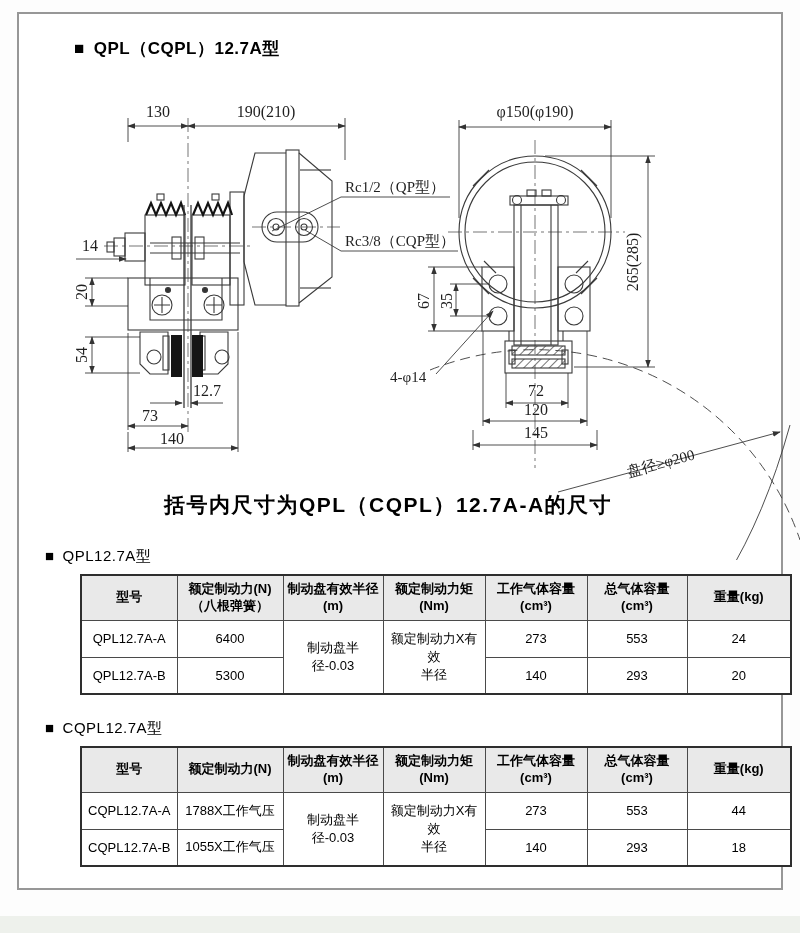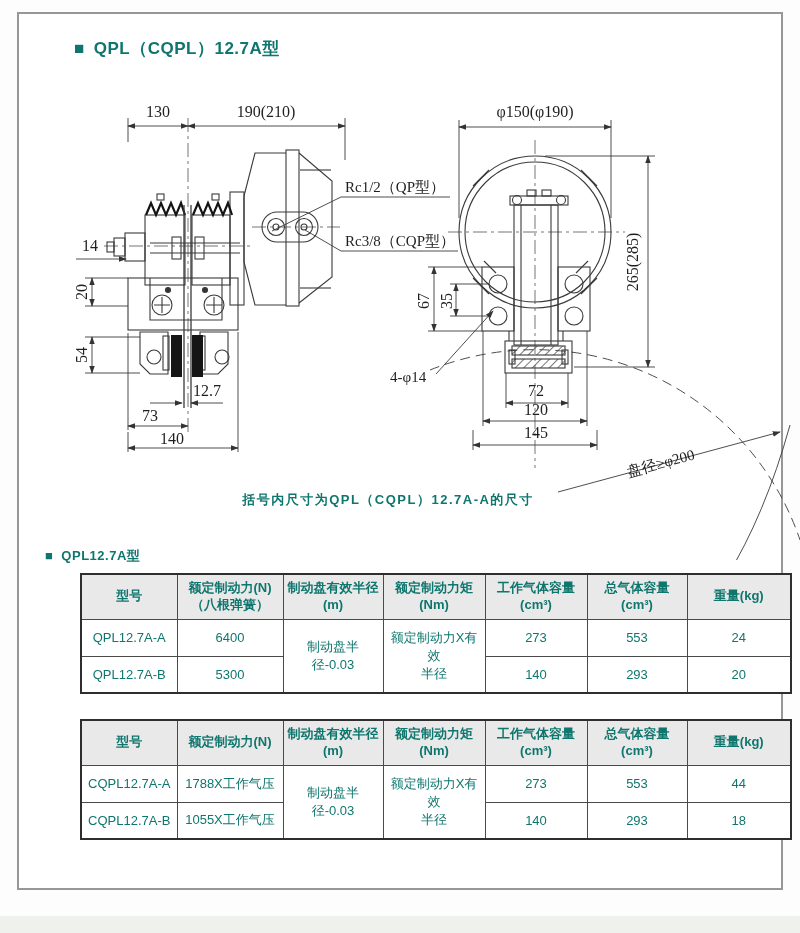--- a/index.html
+++ b/index.html
@@ -1,33 +1,33 @@
 <!DOCTYPE html>
 <html><head>
 <meta charset="utf-8">
 <style>
   * { margin:0; padding:0; box-sizing:border-box; }
   html,body { background:#ffffff; }
   .page { position:relative; width:800px; height:933px; background:#fdfdfd;
-          font-family:"Liberation Sans", sans-serif; color:#0f766e; overflow:hidden; }
+          font-family:"Liberation Sans", sans-serif; color:#000000; overflow:hidden; }
   .frame { position:absolute; left:17px; top:12px; width:766px; height:878px;
            border:2px solid #979797; background:#ffffff; }
   .bottom-strip { position:absolute; left:0; top:916px; width:800px; height:17px; background:#eef1ec; }
   .page-title { position:absolute; left:74px; top:37px; font-size:17px; font-weight:bold; letter-spacing:.5px; }
   .bullet { margin-right:9px; }
   .caption { position:absolute; left:0; top:491px; width:776px; text-align:center;
-             font-size:13px; font-weight:bold; letter-spacing:1.5px; }
+             font-size:21px; font-weight:bold; letter-spacing:1.5px; }
   svg.drawing { position:absolute; left:0; top:85px; width:800px; height:475px; }
   svg text { font-family:"Liberation Serif", serif; fill:#1f1f1f; }
   .dimtxt { font-size:16px; }
   .lbltxt { font-size:15px; }
   .tbl-section { position:absolute; left:45px; width:710px; }
   .sec-qpl { top:547px; }
   .sec-cqpl { top:719px; }
-  .tbl-title { font-size:13px; font-weight:bold; margin-bottom:8px; letter-spacing:.5px; }
+  .tbl-title { font-size:15px; font-weight:normal; margin-bottom:8px; letter-spacing:.5px; }
   .tbl-title .bullet { margin-right:8px; }
   table.spec { width:710px; border-collapse:collapse; table-layout:fixed; border:2px solid #2e2e2e;margin-left:35px; }
   .spec th, .spec td { border:1px solid #4a4a4a; text-align:center; vertical-align:middle;
                        font-size:13px; padding:2px 3px; white-space:pre-line; }
   .spec th { background:#e9e9e9; font-weight:bold; height:45px; line-height:1.3; }
   .spec td { height:37px; background:#ffffff; }
 </style>
 </head>
 <body>
 
@@ -311,20 +311,23 @@
           <td>5300</td>
           <td>140</td>
           <td>293</td>
           <td>20</td>
         </tr>
       </tbody>
     </table>
   </div>
 
   <div class="tbl-section sec-cqpl">
+    <div class="tbl-title">
+      <span class="bullet">■</span><span>CQPL12.7A型</span>
+    </div>
     <table class="spec">
       <colgroup>
         <col style="width:96px">
           <col style="width:106px">
           <col style="width:100px">
           <col style="width:102px">
         <col style="width:102px">
           <col style="width:100px">
           <col style="width:104px">
       </colgroup>

